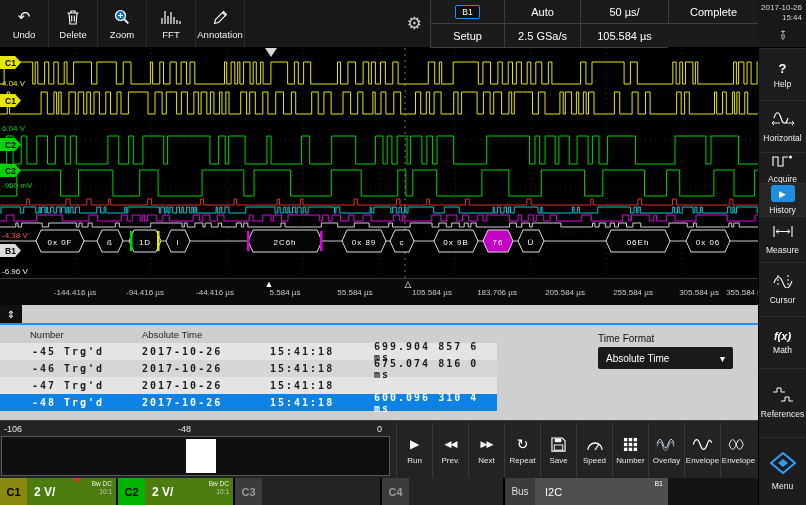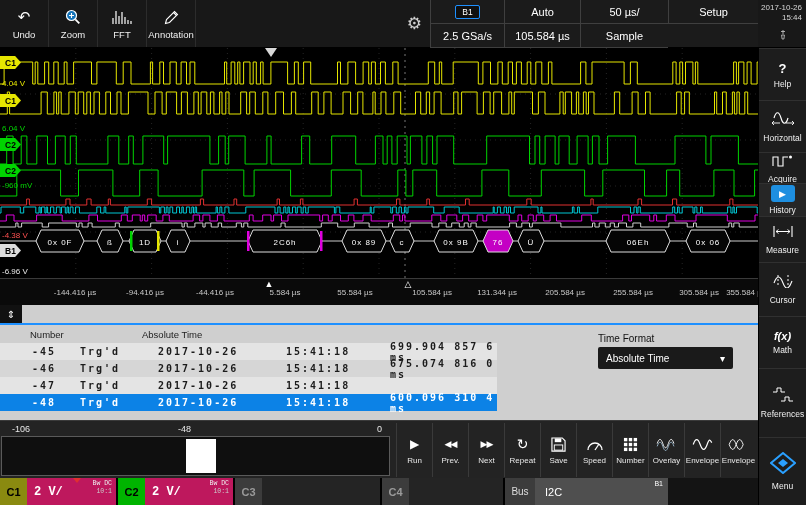--- a/index.html
+++ b/index.html
@@ -44,46 +44,46 @@
   .segtab { position:absolute; left:22px; top:0; width:118px; height:18px; background:#f2f2f2; display:flex; align-items:center; gap:8px; padding-left:8px; cursor:pointer; }
   .segtab-label { font-size:10px; color:#111; }
   .segtab-close { font-size:11px; color:#333; cursor:pointer; }
   .blueline { position:absolute; left:0; top:18px; width:758px; height:2px; background:#1e90ff; }
   .seg-header { position:absolute; left:0; top:24px; width:497px; height:14px; font-size:9.5px; color:#222; }
   .hdr-num { position:absolute; left:30px; } .hdr-abs { position:absolute; left:142px; }
   .seg-rows { position:absolute; left:0; top:38px; width:497px; }
   .seg-row { display:flex; align-items:center; height:17px; font-family:"DejaVu Sans Mono", monospace; font-size:10px; font-weight:bold; letter-spacing:2px; color:#1c1c1c; cursor:pointer; }
   .seg-row:nth-child(odd){ background:#e4e4e4; } .seg-row:nth-child(even){ background:#d6d6d6; }
   .seg-row.selected { background:#0c82e6; color:#fff; }
-  .col-num { width:50px; text-align:center;padding-left:32px; } .col-state { width:72px; margin-left:30px; }
+  .col-num { width:50px; text-align:center;padding-left:32px; } .col-state { width:72px; margin-left:14px; }
   .col-date { width:128px; margin-left:6px; } .col-time { width:104px; } .col-val { flex:1; }
   .tf-label { position:absolute; left:598px; top:28px; font-size:10px; color:#111; }
   .tf-select { position:absolute; left:598px; top:42px; width:135px; height:22px; background:#1a1a1a; color:#fff; display:flex; align-items:center; justify-content:space-between; padding:0 8px; font-size:10px; border-radius:2px; cursor:pointer; }
 
   
   .bottomstrip { position:relative; width:758px; height:58px; background:#232323; border-top:1px solid #3a3a3a; }
   .slider { position:absolute; left:0; top:0; width:392px; height:58px; }
   .sl-lab { position:absolute; top:3px; font-size:9px; color:#e8e8e8; }
-  .sl-min { left:12px; } .sl-cur { left:178px; } .sl-max { right:10px; }
+  .sl-min { left:4px; } .sl-cur { left:178px; } .sl-max { right:10px; }
   .sl-track { position:absolute; left:1px; top:15px; width:389px; height:40px; background:#0f0f0f; border:1px solid #5a5a5a; cursor:pointer; }
   .sl-handle { position:absolute; left:184px; top:2px; width:30px; height:34px; background:#fff; cursor:grab; }
   .playbar { position:absolute; left:396px; top:2px; width:360px; height:54px; display:flex; }
   .pb-btn { flex:1; background:none; border:none; border-left:1px solid #3a3a3a; display:flex; flex-direction:column; align-items:center; justify-content:center; gap:3px; cursor:pointer; }
   .pb-icon { height:18px; display:flex; align-items:center; justify-content:center; color:#fff; font-size:12px; }
   .pb-prev, .pb-next { font-size:9px; letter-spacing:-1px; }
   .pb-repeat { font-size:14px; }
   .pb-label { font-size:8px; color:#e8e8e8; }
 
   
   .chbar { display:flex; width:758px; height:27px; background:#141414; align-items:stretch; }
   .ch-tab { width:27px; display:flex; align-items:center; justify-content:center; font-size:11px; font-weight:bold; cursor:pointer; }
   .c1tab { background:#8a8a10; color:#000; } .c2tab { background:#00b400; color:#000; }
   .c3tab,.c4tab { background:#3c3c3c; color:#9a9a9a; } .bustab { background:#3c3c3c; color:#ddd; width:30px; font-size:10px; font-weight:normal; }
   .ch-body { position:relative; display:flex; align-items:center; cursor:pointer; }
-  .body-on { background:#be185d;font-family:Liberation Mono, monospace; } .body-off { background:#242424; } .body-bus { background:#4f4f4f; }
+  .body-on { background:#4d7c0f; } .body-off { background:#242424; } .body-bus { background:#4f4f4f; }
   .ch-scale { font-size:12px; font-weight:bold; color:#fff; margin-left:7px; }
   .ch-info { position:absolute; right:4px; top:2px; display:flex; flex-direction:column; align-items:flex-end; line-height:1.2; }
   .ch-bw { font-size:6.5px; color:#eee; } .ch-probe { font-size:6.5px; color:#ccc; }
   .trig-tick { position:absolute; left:46px; top:0; width:0; height:0; border-left:4px solid transparent; border-right:4px solid transparent; border-top:5px solid #e03030; }
   .bus-name { font-size:11px; color:#fff; margin-left:10px; }
   .bus-badge { position:absolute; right:5px; top:2px; font-size:7px; color:#fff; }
   .ch-gap { width:2px; background:#000; } .ch-fill { flex:1; }
 
   
   .sidebar { width:48px; background:#1d1d1d; display:flex; flex-direction:column; border-left:1px solid #000; }
@@ -101,20 +101,28 @@
 <div class="screen">
 
   <div class="topbar">
     <div class="tb-buttons">
       <button class="tb-btn">
         <span class="tb-icon">↶</span>
         <span class="tb-label">Undo</span>
       </button>
       <button class="tb-btn">
         <span class="tb-icon">
+            <svg width="16" height="17" viewBox="0 0 16 17">
+              <path d="M2.5 4h11M6 4V2h4v2M4 4l.9 11h6.2L12 4M6.7 6.5v6M9.3 6.5v6" stroke="#fff" fill="none" stroke-width="1.1"></path>
+            </svg>
+          </span>
+        <span class="tb-label">Delete</span>
+      </button>
+      <button class="tb-btn">
+        <span class="tb-icon">
             <svg width="18" height="18" viewBox="0 0 18 18">
               <circle cx="7.5" cy="7.5" r="5" stroke="#fff" fill="#1272b8" stroke-width="1.2"></circle>
               <path d="M7.5 5v5M5 7.5h5" stroke="#fff" stroke-width="1.1"></path>
               <path d="M11.3 11.3l4 4" stroke="#fff" stroke-width="1.8"></path>
             </svg>
           </span>
         <span class="tb-label">Zoom</span>
       </button>
       <button class="tb-btn">
         <span class="tb-icon">
@@ -134,24 +142,24 @@
         <span class="tb-label">Annotation</span>
       </button>
     </div>
     <button class="gear-btn">⚙</button>
     <div class="status-grid">
       <div class="cell">
           <span class="b1badge">B1</span>
         </div>
       <div class="cell">Auto</div>
       <div class="cell">50 µs/</div>
+      <div class="cell">Complete</div>
       <div class="cell">Setup</div>
       <div class="cell">2.5 GSa/s</div>
       <div class="cell">105.584 µs</div>
-      <div class="cell">Sample</div>
     </div>
     <div class="datetime">
       <span class="dt-line">2017-10-26</span>
       <span class="dt-line">15:44</span>
       <span class="dt-icon"><svg width="10" height="11" viewBox="0 0 10 11">
             <path d="M5 1v4M3 2.5h4M3.6 6h2.8l-.5 4h-1.8z" stroke="#bbb" fill="none" stroke-width="0.9"></path>
           </svg></span>
     </div>
   </div>
 
@@ -220,21 +228,21 @@
 
         <div class="time-axis">
           <span class="tmark" style="left:269px">▲</span>
           <span class="tmark" style="left:408px">△</span>
           <span class="tlabel" style="left:75px">-144.416 µs</span>
           <span class="tlabel" style="left:145px">-94.416 µs</span>
           <span class="tlabel" style="left:215px">-44.416 µs</span>
           <span class="tlabel" style="left:285px">5.584 µs</span>
           <span class="tlabel" style="left:355px">55.584 µs</span>
           <span class="tlabel" style="left:432px">105.584 µs</span>
-          <span class="tlabel" style="left:497px">131.344 µs</span>
+          <span class="tlabel" style="left:497px">183.706 µs</span>
           <span class="tlabel" style="left:565px">205.584 µs</span>
           <span class="tlabel" style="left:633px">255.584 µs</span>
           <span class="tlabel" style="left:699px">305.584 µs</span>
           <span class="tlabel" style="left:746px">355.584 µs</span>
         </div>
       </div>
 
       <div class="segpanel">
         <button class="collapse-btn">⇕</button>
         <div class="blueline"></div>

